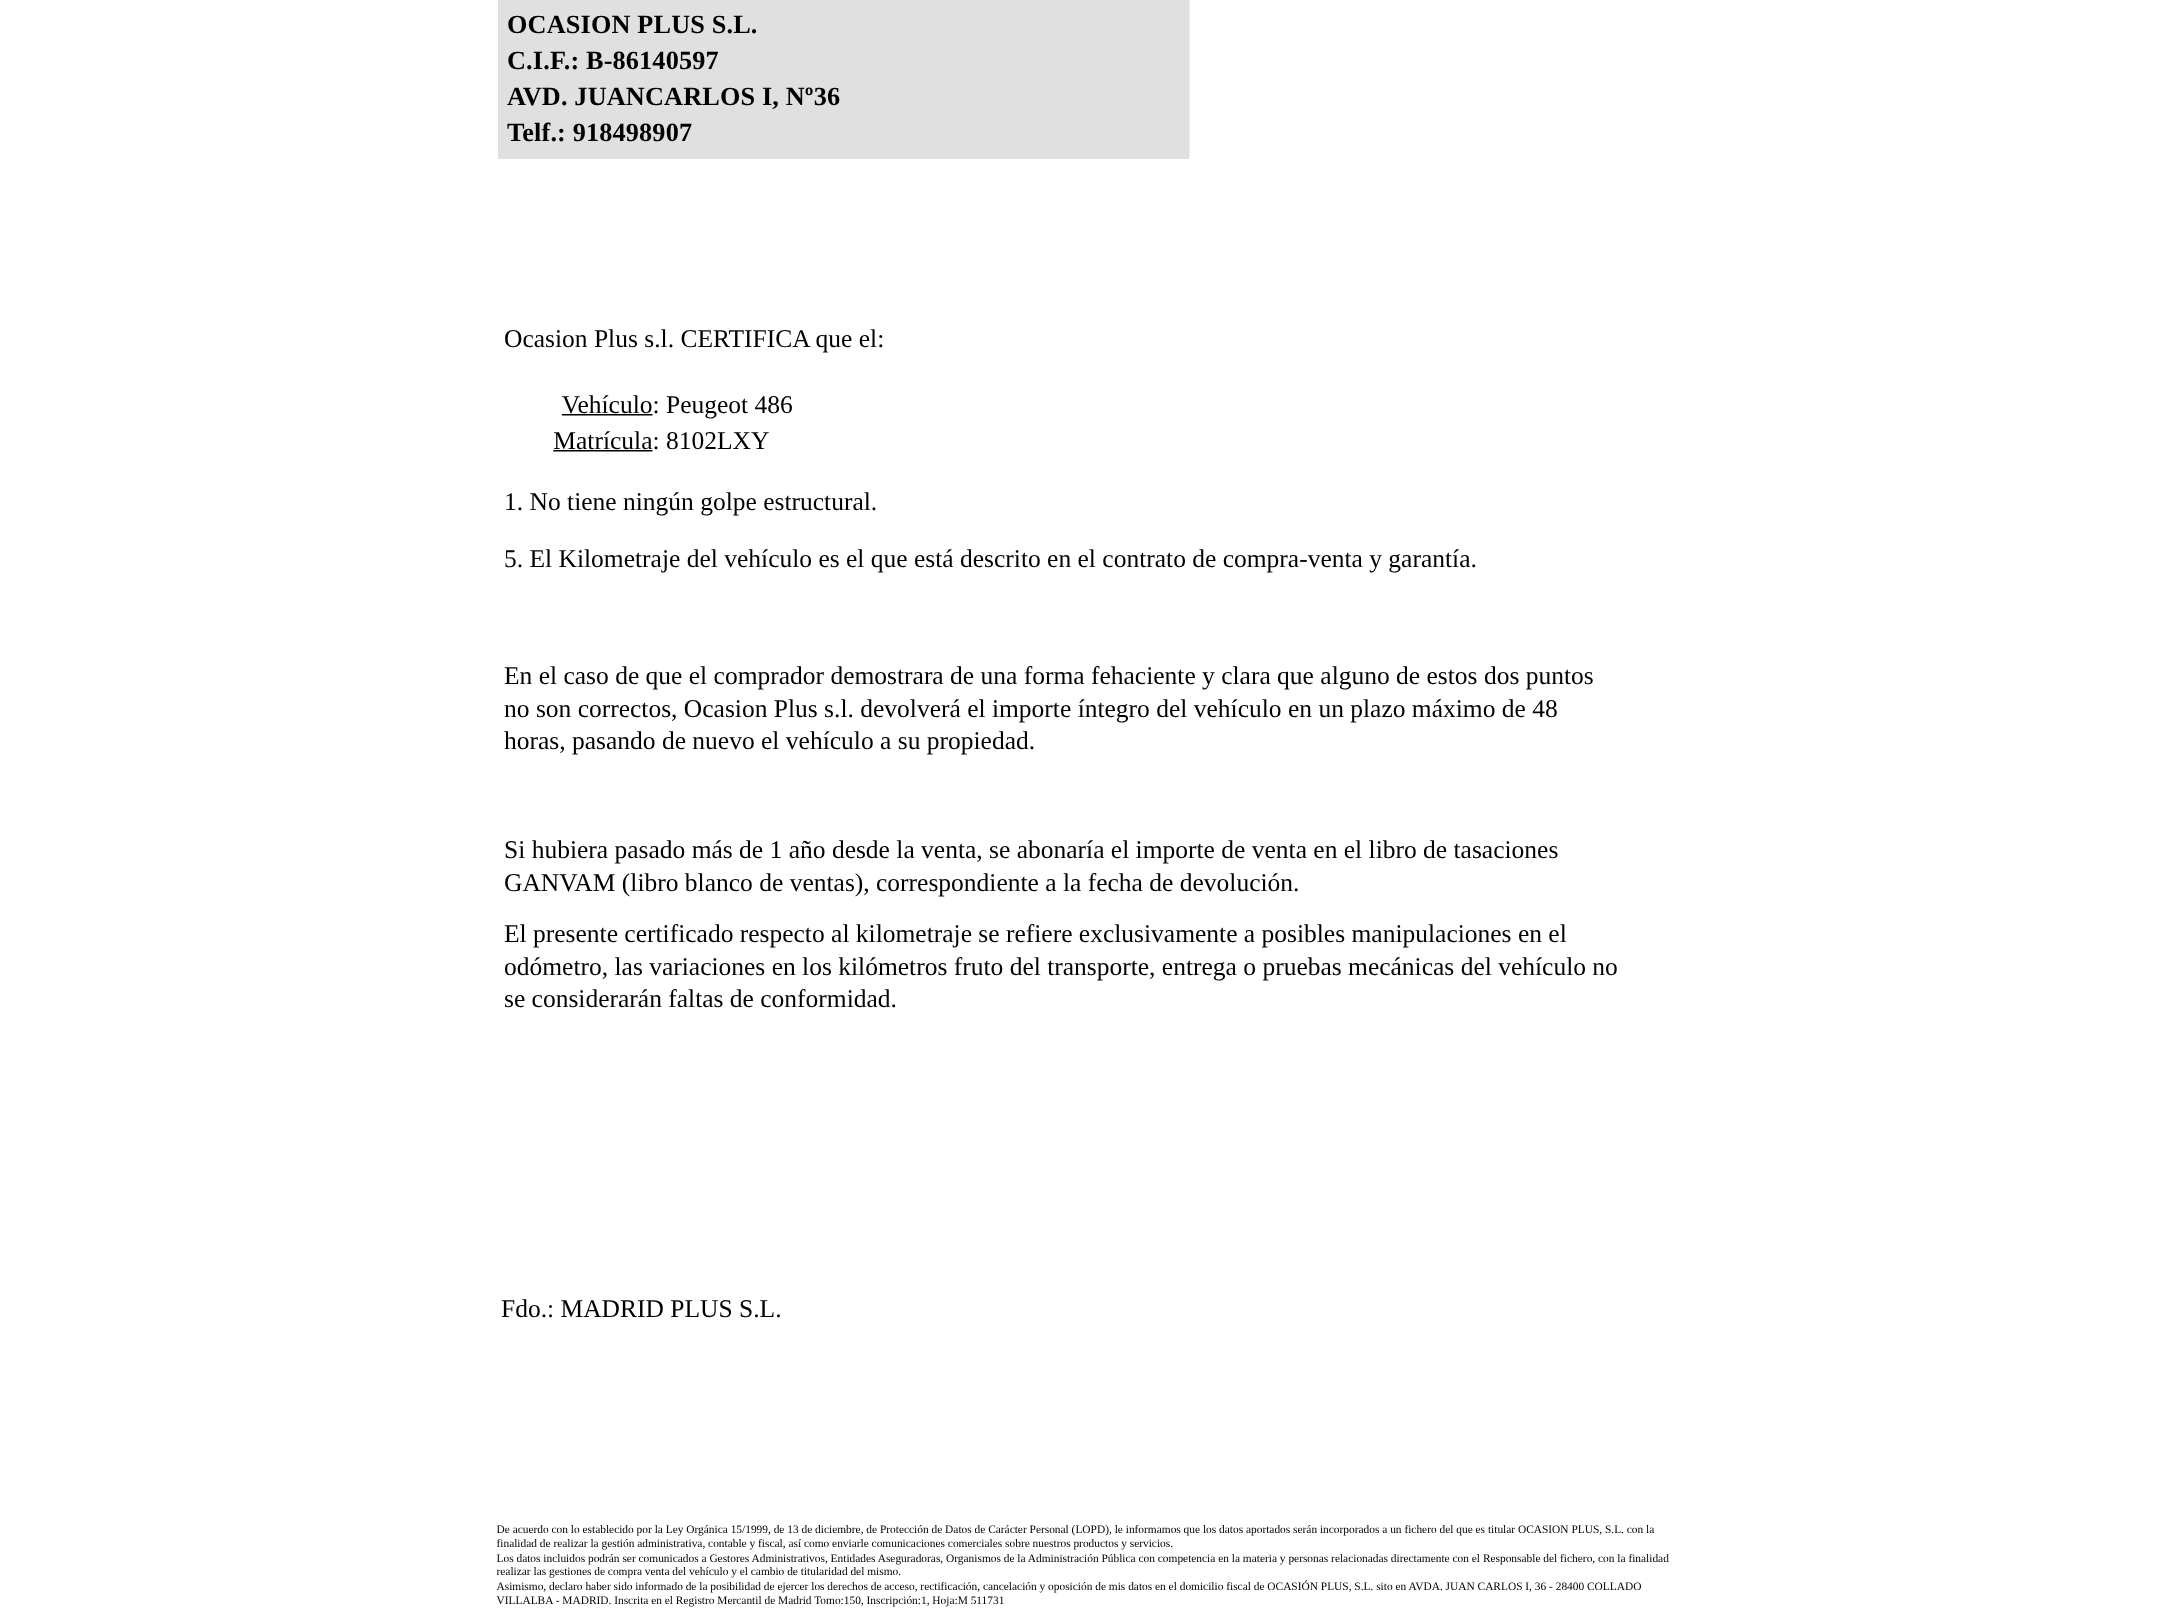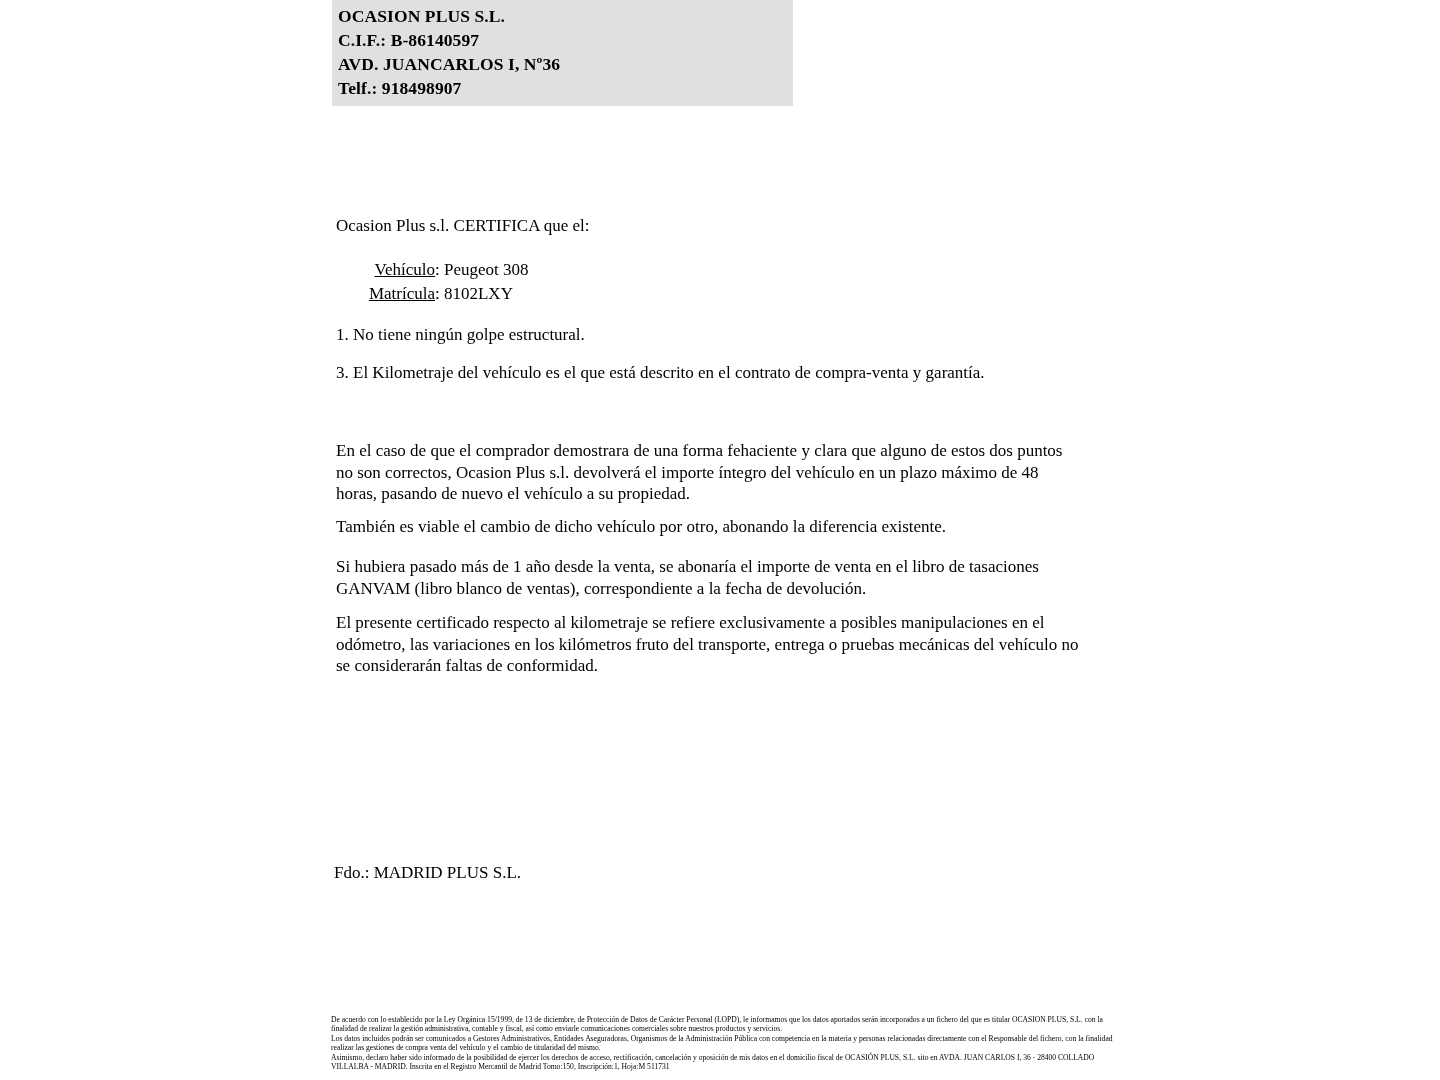--- a/index.html
+++ b/index.html
@@ -125,32 +125,31 @@
     <div>OCASION PLUS S.L.</div>
     <div>C.I.F.: B-86140597</div>
     <div>AVD. JUANCARLOS I, Nº36</div>
     <div>Telf.: 918498907</div>
   </div>
 
 
   <div class="cert-intro">Ocasion Plus s.l. CERTIFICA que el:</div>
 
   <div class="field-row row-vehiculo">
-    <span class="label">Vehículo</span><span>: Peugeot 308</span>
+    <span class="label">Vehículo</span><span>: Peugeot 486</span>
   </div>
 
   <div class="field-row row-matricula">
     <span class="label">Matrícula</span><span>: 8102LXY</span>
   </div>
 
   <div class="point point-1">1. No tiene ningún golpe estructural.</div>
-  <div class="point point-2">3. El Kilometraje del vehículo es el que está descrito en el contrato de compra-venta y garantía.</div>
+  <div class="point point-2">5. El Kilometraje del vehículo es el que está descrito en el contrato de compra-venta y garantía.</div>
 
   <div class="para para-1">En el caso de que el comprador demostrara de una forma fehaciente y clara que alguno de estos dos puntos no son correctos, Ocasion Plus s.l. devolverá el importe íntegro del vehículo en un plazo máximo de 48 horas, pasando de nuevo el vehículo a su propiedad.</div>
-  <div class="para para-2">También es viable el cambio de dicho vehículo por otro, abonando la diferencia existente.</div>
   <div class="para para-3">Si hubiera pasado más de 1 año desde la venta, se abonaría el importe de venta en el libro de tasaciones GANVAM (libro blanco de ventas), correspondiente a la fecha de devolución.</div>
   <div class="para para-4">El presente certificado respecto al kilometraje se refiere exclusivamente a posibles manipulaciones en el odómetro, las variaciones en los kilómetros fruto del transporte, entrega o pruebas mecánicas del vehículo no se considerarán faltas de conformidad.</div>
 
   <div class="signature">Fdo.: MADRID PLUS S.L.</div>
 
   <div class="legal">
     <p>De acuerdo con lo establecido por la Ley Orgánica 15/1999, de 13 de diciembre, de Protección de Datos de Carácter Personal (LOPD), le informamos que los datos aportados serán incorporados a un fichero del que es titular OCASION PLUS, S.L. con la finalidad de realizar la gestión administrativa, contable y fiscal, así como enviarle comunicaciones comerciales sobre nuestros productos y servicios.</p>
     <p>Los datos incluidos podrán ser comunicados a Gestores Administrativos, Entidades Aseguradoras, Organismos de la Administración Pública con competencia en la materia y personas relacionadas directamente con el Responsable del fichero, con la finalidad realizar las gestiones de compra venta del vehículo y el cambio de titularidad del mismo.</p>
     <p>Asimismo, declaro haber sido informado de la posibilidad de ejercer los derechos de acceso, rectificación, cancelación y oposición de mis datos en el domicilio fiscal de OCASIÓN PLUS, S.L. sito en AVDA. JUAN CARLOS I, 36 - 28400 COLLADO VILLALBA - MADRID. Inscrita en el Registro Mercantil de Madrid Tomo:150, Inscripción:1, Hoja:M 511731</p>
   </div>

